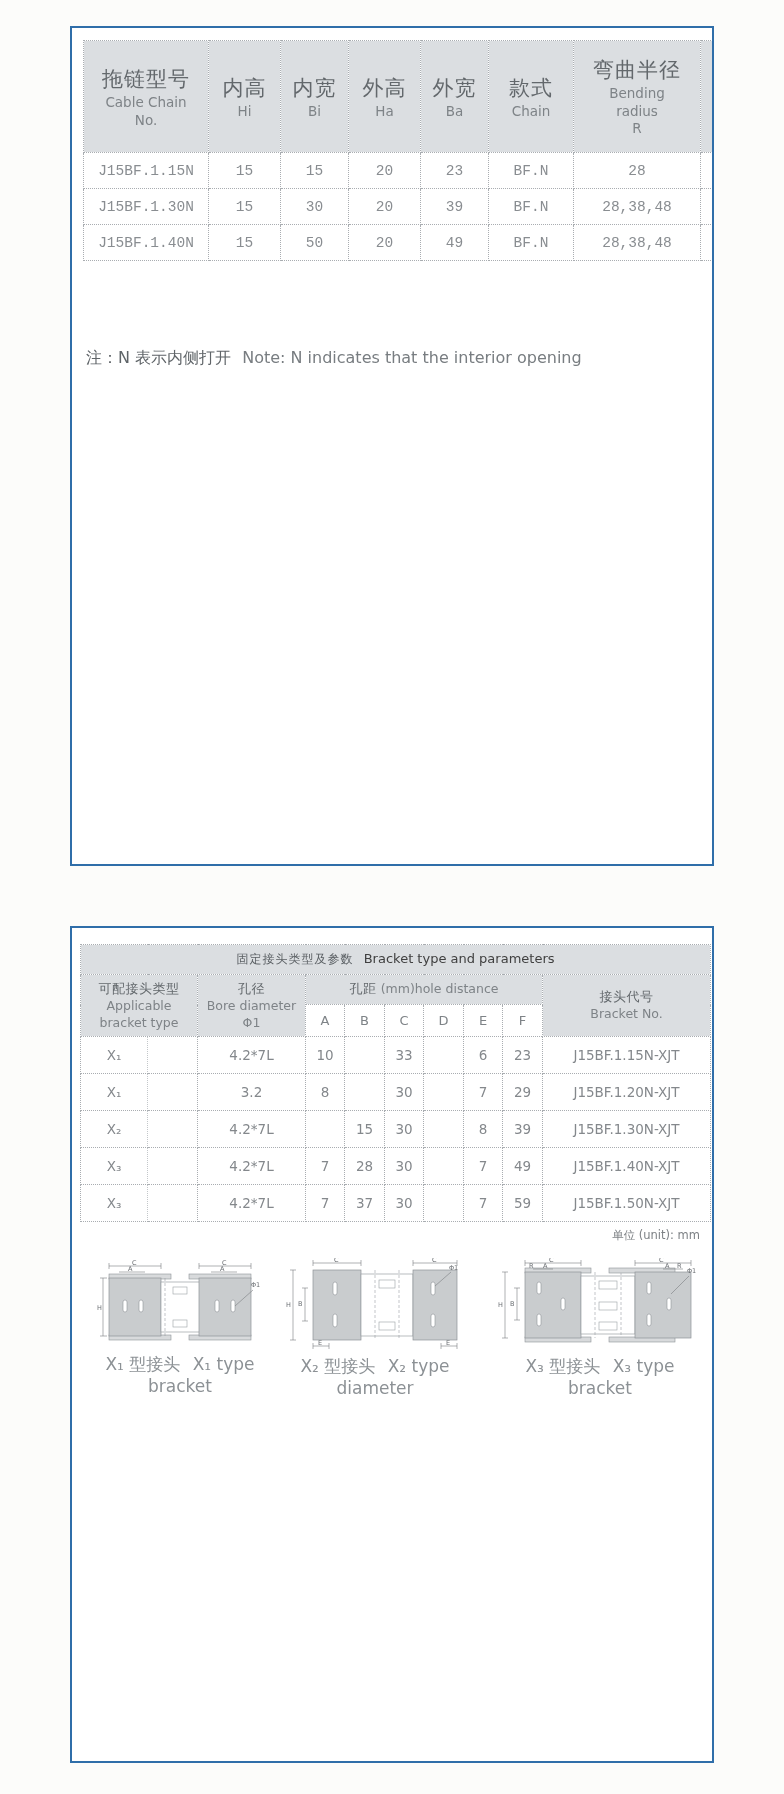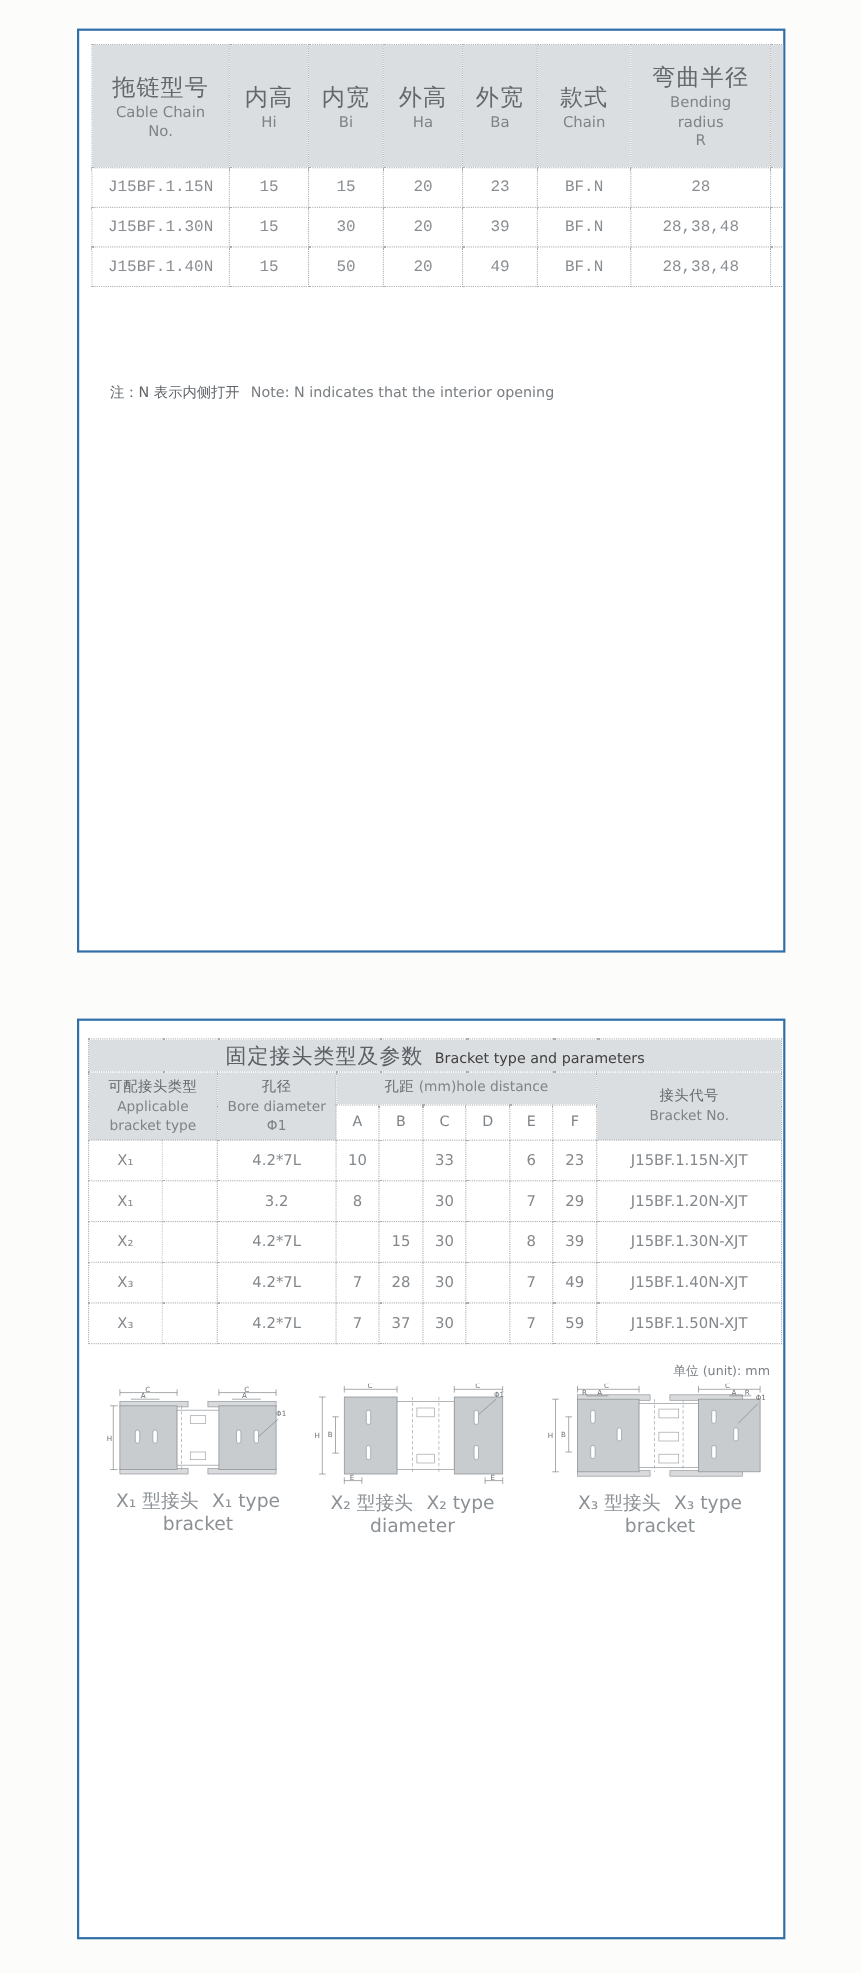--- a/index.html
+++ b/index.html
@@ -20,40 +20,40 @@
   .hd { background:#dbdee1; }
 
   
   .t1wrap { position:absolute; left:11px; top:12px; width:629px; overflow:hidden; }
   #t1 { width:635px; }
   #t1 .hrow td { height:112px; }
   #t1 .drow td { height:36px; font-size:14.5px; color:#898d91;font-family:Liberation Mono, monospace; }
   .zh { font-size:21px; color:#63686c; letter-spacing:1px; line-height:1.45; }
   .en { font-size:13.5px; color:#7e8387; line-height:1.3; }
 
-  .note1 { position:absolute; left:28px; top:320px; font-size:13px; }
+  .note1 { position:absolute; left:14px; top:320px; font-size:16px; }
   .note-zh { color:#5f6468; }
   .note-en { color:#787d81; margin-left:6px; }
 
   
   .t2wrap { position:absolute; left:8px; top:16px; width:630px; }
   #t2 { width:630px; }
   #t2 td { font-size:13px; }
   #t2 .titlerow td { height:30px; }
-  .zh2 { font-size:19px; color:#5a5f63; letter-spacing:1px; }
+  .zh2 { font-size:12px; color:#5a5f63; letter-spacing:1px; }
   .en2 { font-size:13px; color:#404040; margin-left:6px; }
   #t2 .grouprow td { height:30px; }
   #t2 .afrow td { height:32px; color:#7e8387; background:#ffffff; }
   #t2 .drow td { height:37px; color:#84888c; font-size:13.5px; }
   .zh3 { font-size:13px; color:#63686c; line-height:1.4; letter-spacing:0.5px; }
   .en3 { font-size:12.5px; color:#7e8387; line-height:1.3; }
   .nub { border-left:none !important; }  
   .nubl { border-right:1px dotted #c3c7ca !important;margin-top:16px; }
 
-  .unit-note { position:absolute; right:12px; top:311px; font-size:11.5px; color:#7d8185; }
+  .unit-note { position:absolute; right:12px; top:300px; font-size:11.5px; color:#7d8185; }
 
   
   .fig { position:absolute; text-align:center; }
   #fig1 { left:23px;  top:332px; width:170px; }
   #fig2 { left:213px; top:330px; width:180px; }
   #fig3 { left:423px; top:330px; width:210px; }
   .cap { margin-top:5px; font-size:17px; color:#8c9195; }
   .cap .cap-en { margin-left:7px; }
   svg { display:block; }
   .plate { fill:#c9ccce; stroke:#8e9397; stroke-width:0.7; }

